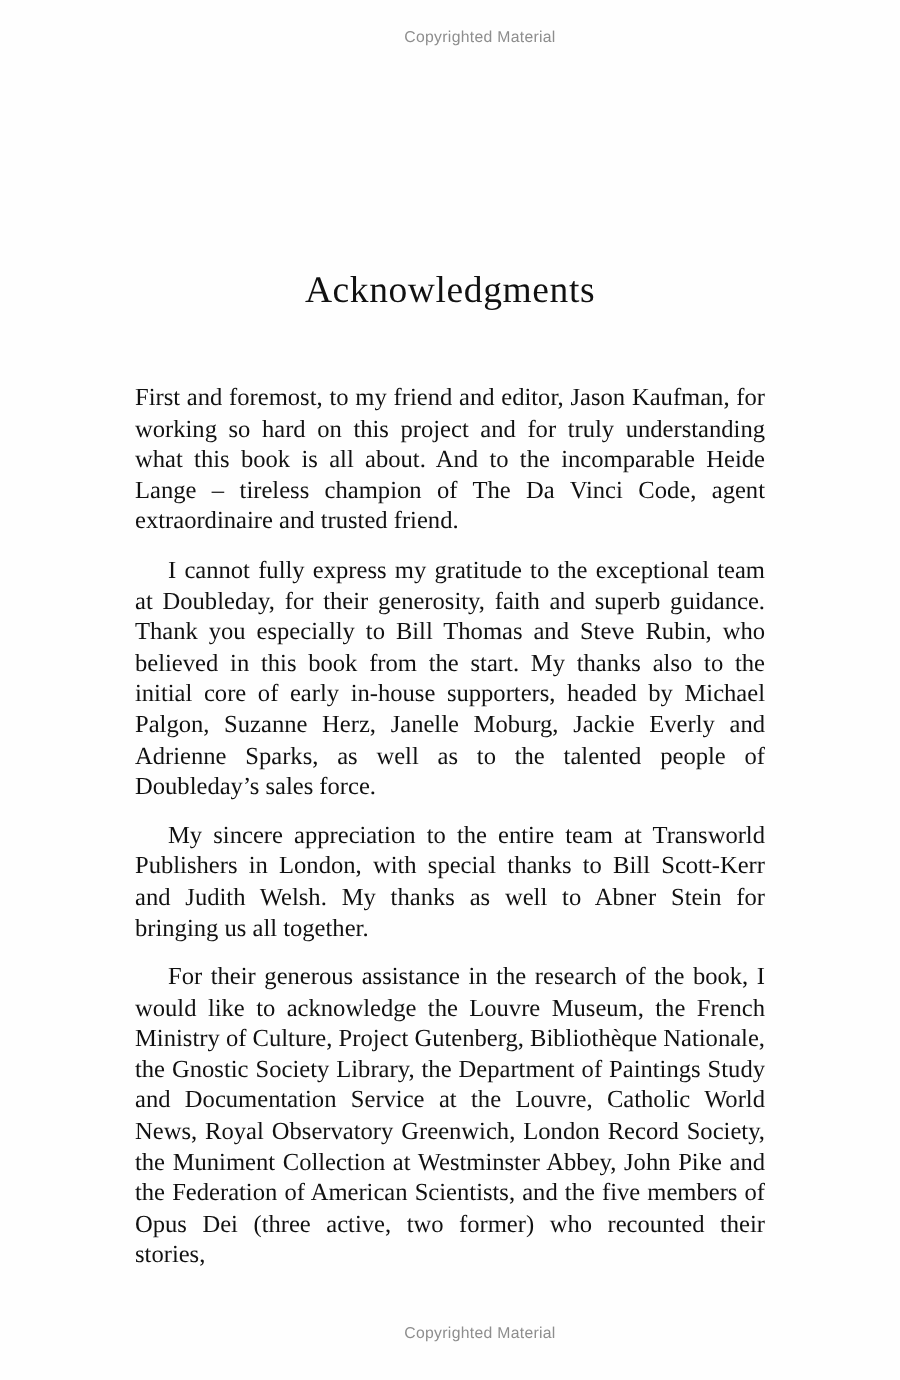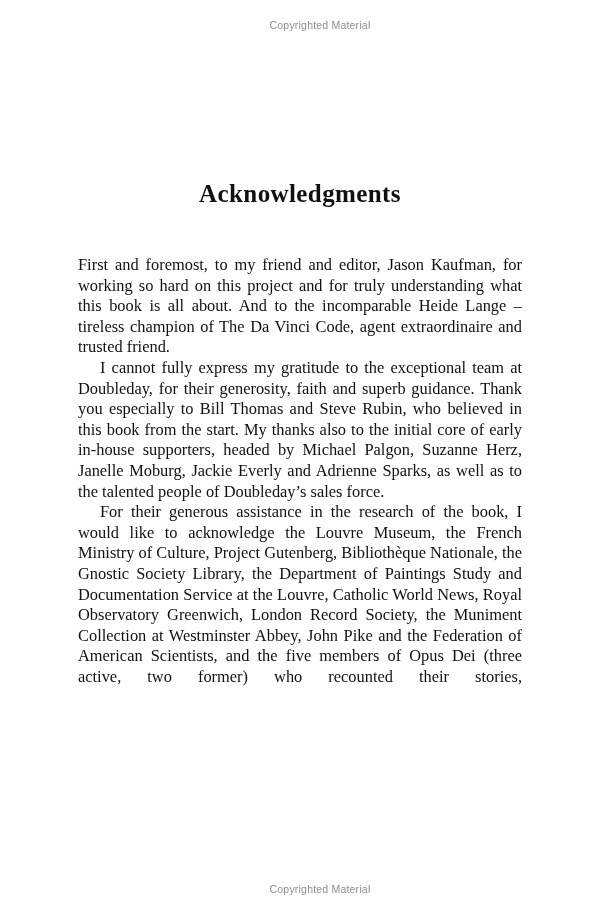--- a/index.html
+++ b/index.html
@@ -35,29 +35,29 @@
   .watermark-bottom { bottom: 25px; }
 
   .content {
     position: absolute;
     left: 78px;
     right: 78px;
     top: 180px;
   }
   h1.chapter-title {
     font-family: "Liberation Serif", "DejaVu Serif", serif;
-    font-weight: 700;
+    font-weight: 400;
     font-size: 25px;
     text-align: center;
     margin: 0 0 47px 0;
     letter-spacing: 0.4px;
     color: #111;
   }
   p.para {
-    margin: 0;
+    margin: 12px;
     font-size: 16.4px;
     line-height: 20.6px;
     text-align: justify;
     text-justify: inter-word;
     color: #111;
     hyphens: none;
   }
   p.para + p.para {
     text-indent: 22px;
   }
@@ -72,18 +72,19 @@
 
 <div class="page">
 
   <div class="watermark watermark-top">Copyrighted Material</div>
 
   <div class="content">
     <h1 class="chapter-title">Acknowledgments</h1>
 
     <p class="para">First and foremost, to my friend and editor, Jason Kaufman, for working so hard on this project and for truly understanding what this book is all about. And to the incomparable Heide Lange – tireless champion of The Da Vinci Code, agent extraordinaire and trusted friend.</p>
     <p class="para">I cannot fully express my gratitude to the exceptional team at Doubleday, for their generosity, faith and superb guidance. Thank you especially to Bill Thomas and Steve Rubin, who believed in this book from the start. My thanks also to the initial core of early in-house supporters, headed by Michael Palgon, Suzanne Herz, Janelle Moburg, Jackie Everly and Adrienne Sparks, as well as to the talented people of Doubleday’s sales force.</p>
+    <p class="para">My sincere appreciation to the entire team at Transworld Publishers in London, with special thanks to Bill Scott-Kerr and Judith Welsh. My thanks as well to Abner Stein for bringing us all together.</p>
     <p class="para last">For their generous assistance in the research of the book, I would like to acknowledge the Louvre Museum, the French Ministry of Culture, Project Gutenberg, Bibliothèque Nationale, the Gnostic Society Library, the Department of Paintings Study and Documentation Service at the Louvre, Catholic World News, Royal Observatory Greenwich, London Record Society, the Muniment Collection at Westminster Abbey, John Pike and the Federation of American Scientists, and the five members of Opus Dei (three active, two former) who recounted their stories,</p>
   </div>
 
   <div class="watermark watermark-bottom">Copyrighted Material</div>
 
 </div>
 
 </body></html>

